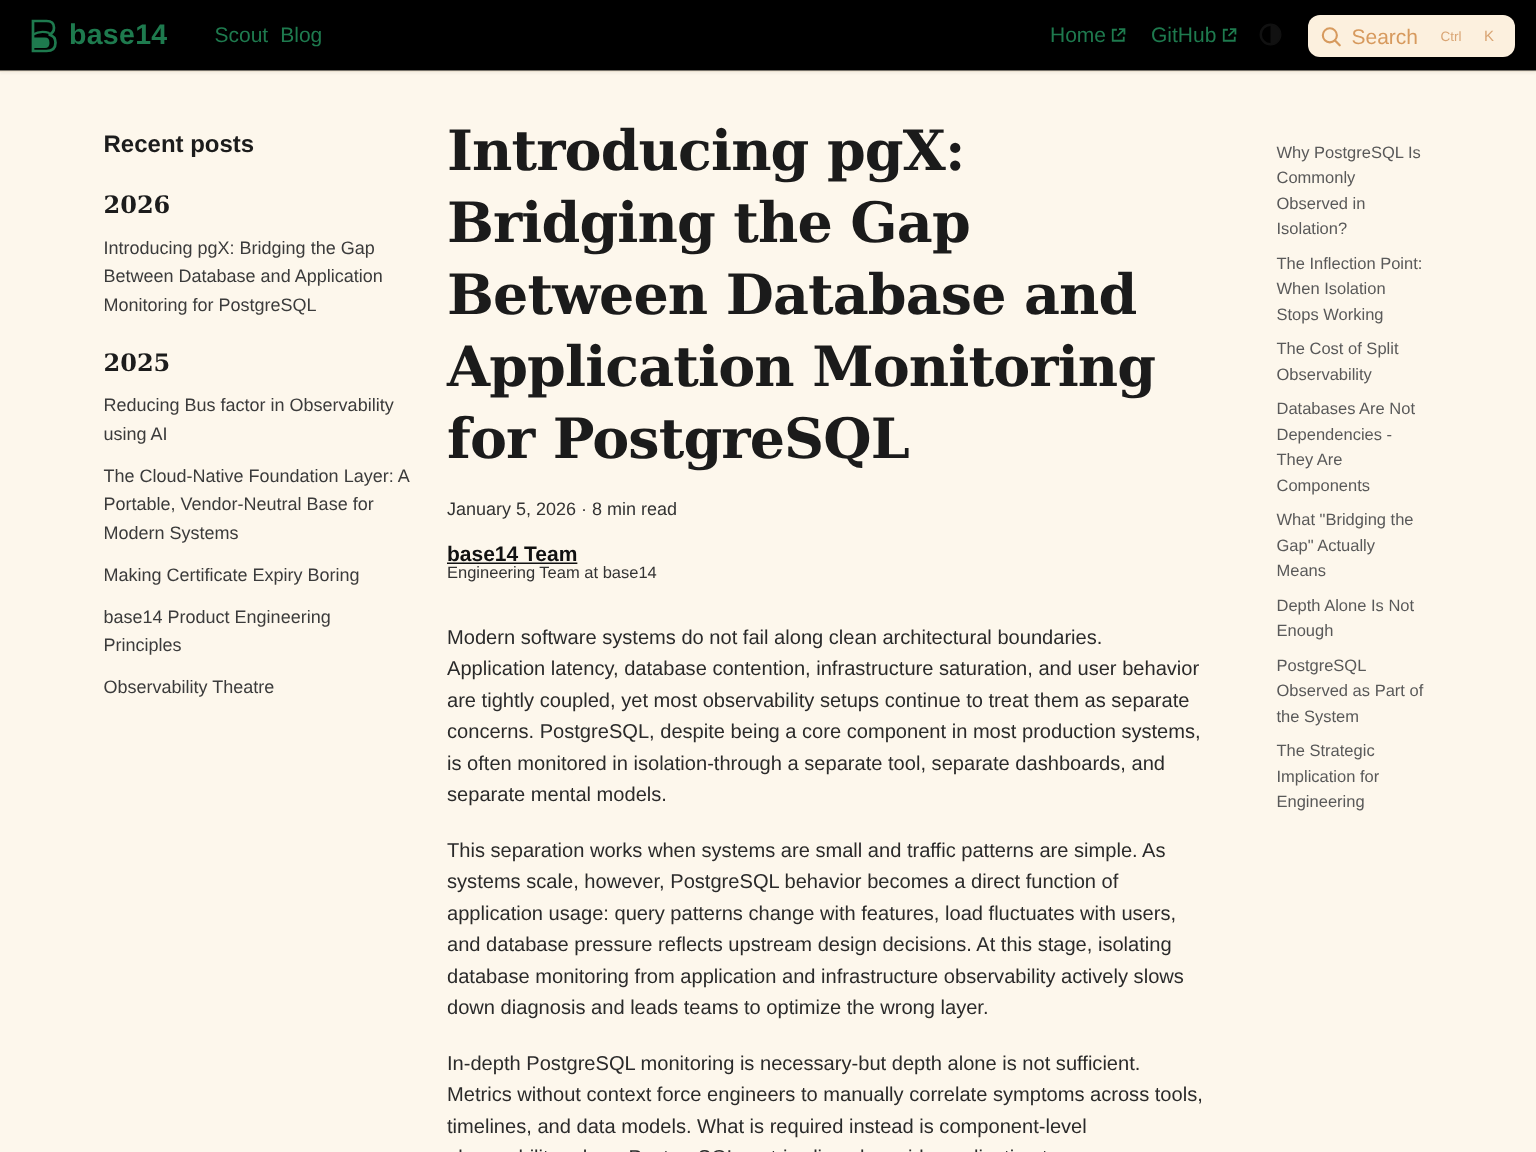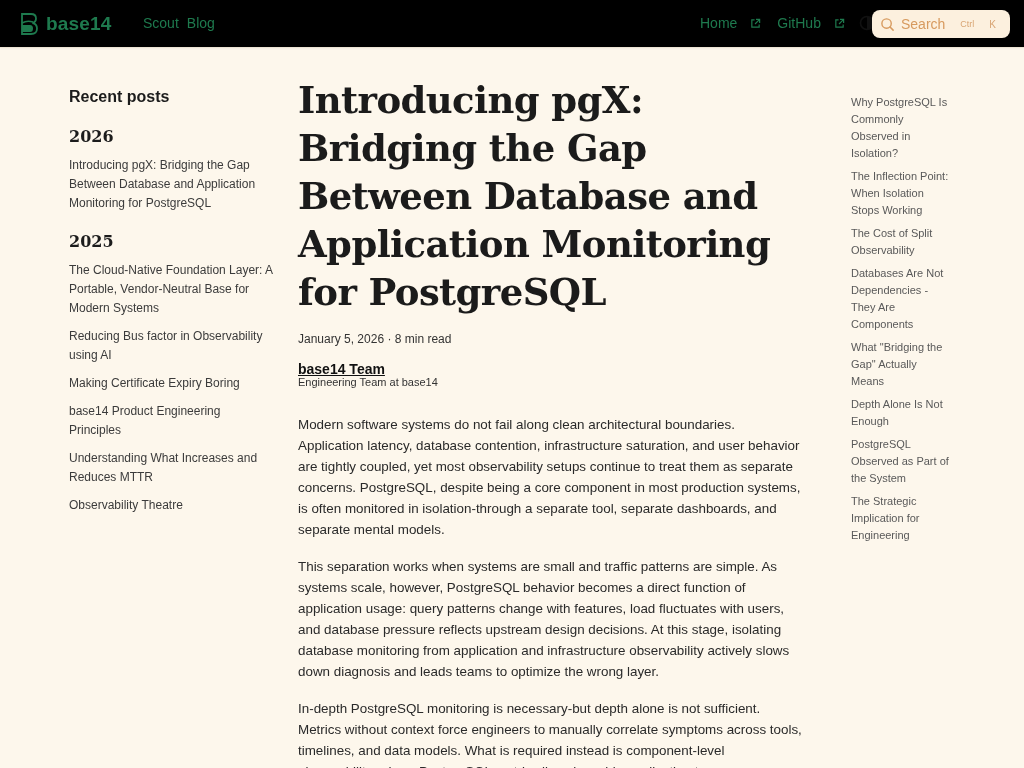--- a/index.html
+++ b/index.html
@@ -16,21 +16,21 @@
     background: #000000;
     border-bottom: 1px solid #ece3d3;
     box-shadow: 0 1px 2px rgba(0,0,0,0.04);
   }
   .brand { position: absolute; left: 19px; top: 12px; display: flex; align-items: center; gap: 7px; text-decoration: none; }
   .brand-logo { width: 20px; height: 24px; }
   .brand-name { font-size: 19px; font-weight: bold; color: #1e7a4e; letter-spacing: 0.2px; }
   .nav-left { position: absolute; left: 143px; top: 15px; display: flex; gap: 8px; }
   .nav-link { font-size: 14px; color: #1e7a4e; text-decoration: none; font-weight: 500; }
   .nav-right { position: absolute; left: 700px; top: 15px; display: flex; align-items: center; }
-  .ext-link { font-size: 14px; color: #1e7a4e; text-decoration: none; display: inline-flex; align-items: center; gap: 13px; margin-right: 16px; }
+  .ext-link { font-size: 14px; color: #1e7a4e; text-decoration: none; display: inline-flex; align-items: center; gap: 3px; margin-right: 16px; }
   .ext-icon { width: 11px; height: 11px; }
   .theme-toggle { width: 16px; height: 16px; margin-right: 14px; display: inline-block; cursor: pointer; margin-left: -2px; }
   .search-box {
     position: absolute; left: 872px; top: 10px; width: 138px; height: 28px;
     background: #fcf0de; border-radius: 8px; display: flex; align-items: center; padding-left: 8px;
     cursor: pointer;
   }
   .search-icon { width: 15px; height: 15px; }
   .search-label { font-size: 14px; color: #d79a5e; margin-left: 6px; }
   .kbd { font-size: 9px; color: #d9a574; margin-left: 15px; }
@@ -108,25 +108,24 @@
 </header>
 
 <aside class="left-sidebar">
   <div class="sidebar-title">Recent posts</div>
   <div class="year-group">
     <div class="year">2026</div>
     <a class="post-link">Introducing pgX: Bridging the Gap Between Database and Application Monitoring for PostgreSQL</a>
   </div>
   <div class="year-group">
     <div class="year">2025</div>
+    <a class="post-link">Reducing Bus factor in Observability using AI</a>
     <a class="post-link">The Cloud-Native Foundation Layer: A Portable, Vendor-Neutral Base for Modern Systems</a>
-    <a class="post-link">Reducing Bus factor in Observability using AI</a>
     <a class="post-link">Making Certificate Expiry Boring</a>
     <a class="post-link">base14 Product Engineering Principles</a>
-    <a class="post-link">Understanding What Increases and Reduces MTTR</a>
     <a class="post-link">Observability Theatre</a>
   </div>
 </aside>
 
 <main class="article">
   <h1 class="title">Introducing pgX: Bridging the Gap Between Database and Application Monitoring for PostgreSQL</h1>
   <div class="meta">January 5, 2026 · 8 min read</div>
   <div class="author">
     <a class="author-name">base14 Team</a>
     <span class="author-title">Engineering Team at base14</span>

